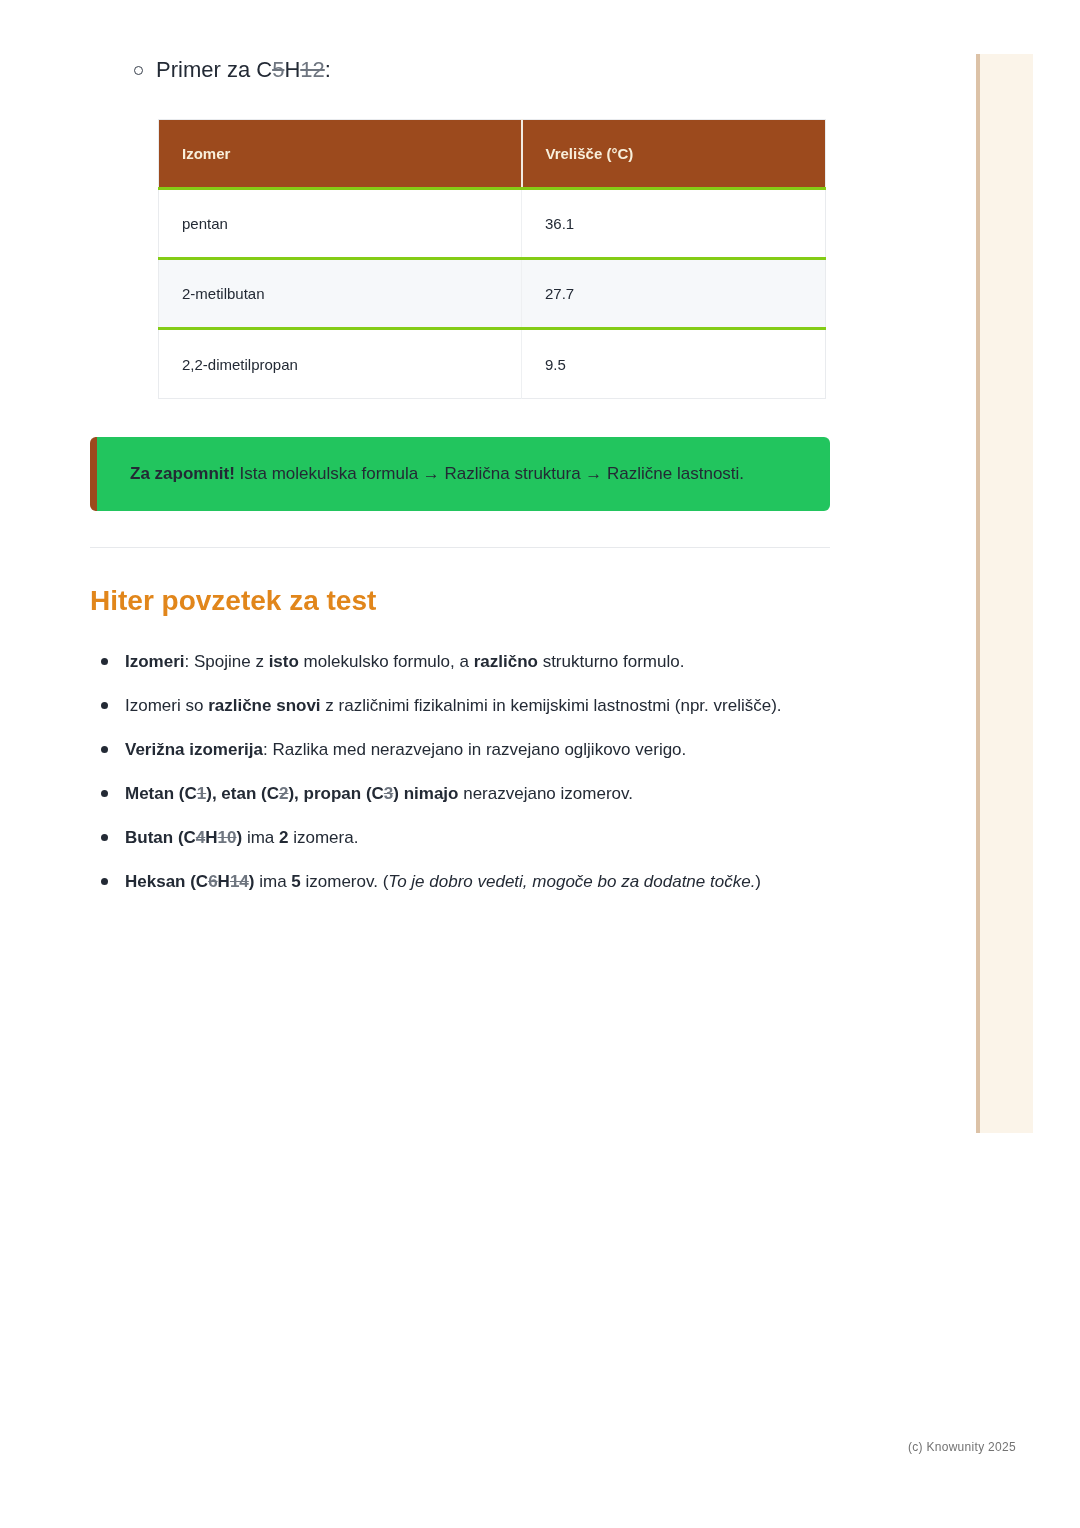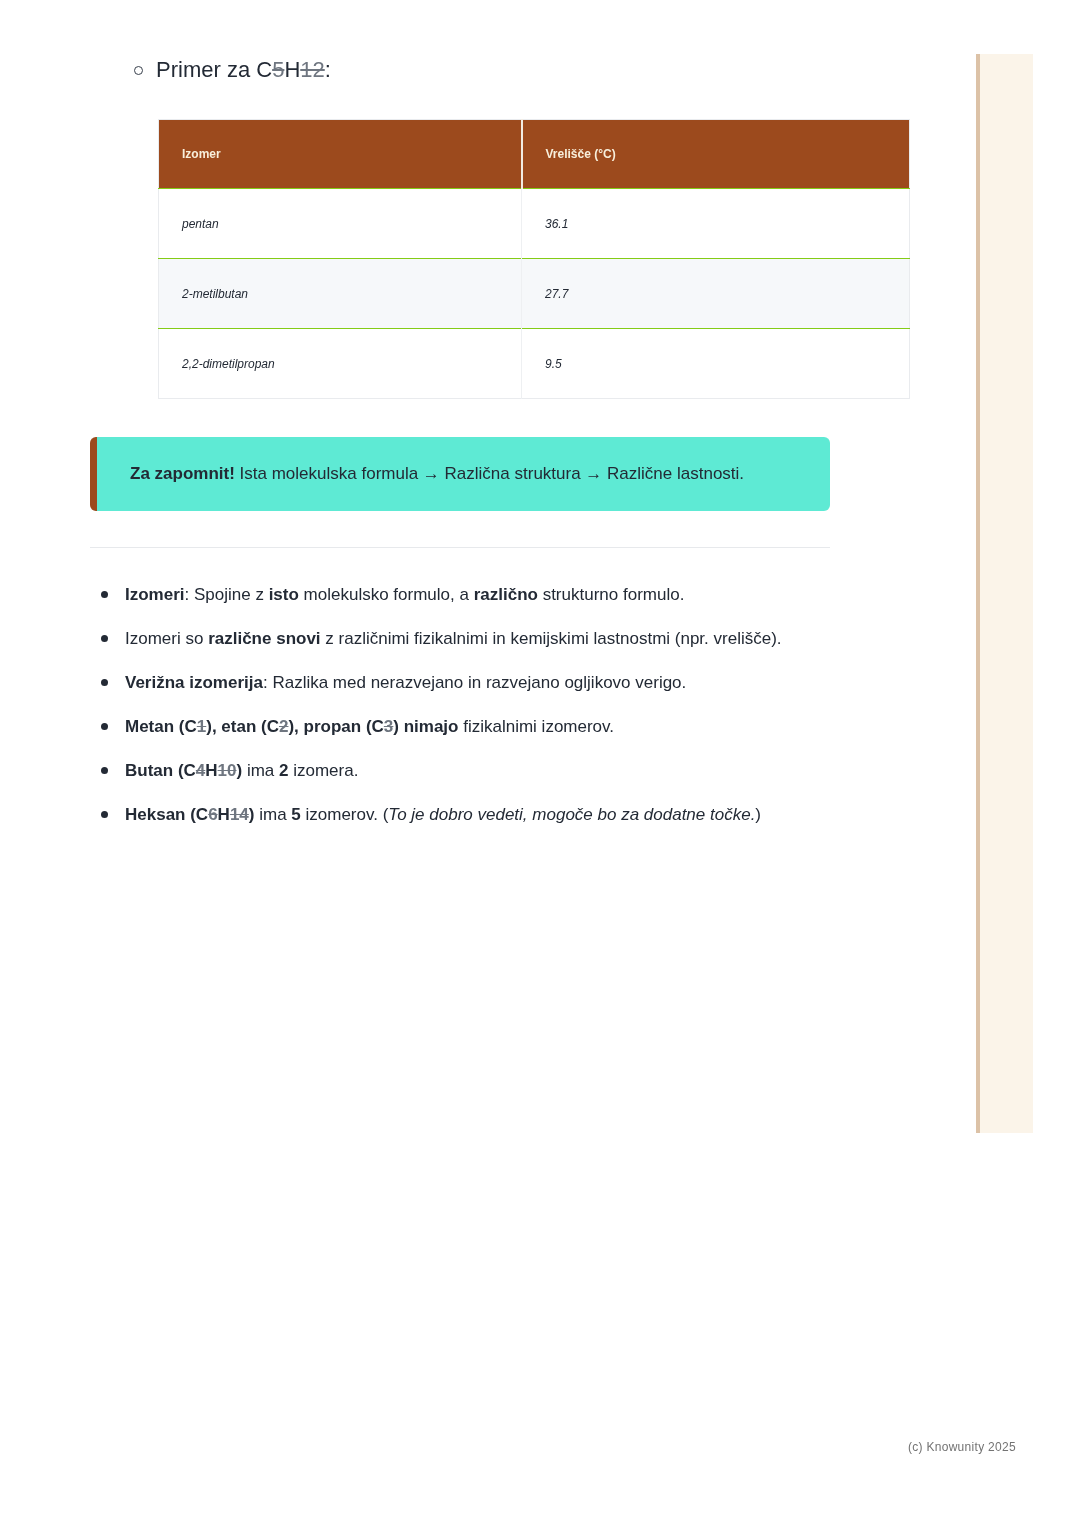--- a/index.html
+++ b/index.html
@@ -21,47 +21,46 @@
     font-size: 22px;
   }
   .circle-marker {
     width: 9px; height: 9px; flex: 0 0 9px;
     border: 1.5px solid #38404C; border-radius: 50%;
   }
 
   
   table.isomer {
     margin: 36px 0 6px 68px;
-    width: 752px;
+    width: 668px;
     border-collapse: collapse;
-    font-size: 12px;
+    font-size: 15px;
     border: 1px solid #E9EBEE;
   }
   table.isomer th {
     background: #9C4A1D;
     color: #F8EFDB;
     text-align: left;
     font-weight: bold;
     height: 69px;
     padding: 0 0 0 23px;
   }
   table.isomer th:first-child { border-right: 2px solid #F3ECE2; width: 363px; }
   table.isomer td {
     height: 70px;
     padding: 0 0 0 23px;
-    border-top: 1px solid #84cc16;
-    font-style: italic;
+    border-top: 3px solid #84cc16;
   }
   table.isomer td:first-child { border-right: 1px solid #EEF0F2; }
   table.isomer tbody tr.zebra { background: #F6F8FA; }
 
   
   .callout {
     margin-top: 38px;
-    background: #5eead4;
+    background: #22c55e;
     border-left: 7px solid #9C4A1D;
     border-radius: 6px;
     padding: 20px 30px 20px 33px;
     font-size: 17px;
     line-height: 34px;
   }
   .callout p { margin: 0; }
 
   .divider {
     margin: 36px 0 0 0;
@@ -156,25 +155,26 @@
       </tr>
     </tbody>
   </table>
 
   <div class="callout">
     <p><span class="b">Za zapomnit!</span><span> Ista molekulska formula → Različna struktura → Različne lastnosti.</span></p>
   </div>
 
   <hr class="divider">
 
+  <h2 class="heading">Hiter povzetek za test</h2>
 
   <ul class="summary-list">
     <li><span><span class="b">Izomeri</span><span>: Spojine z </span><span class="b">isto</span><span> molekulsko formulo, a </span><span class="b">različno</span><span> strukturno formulo.</span></span></li>
     <li><span><span>Izomeri so </span><span class="b">različne snovi</span><span> z različnimi fizikalnimi in kemijskimi lastnostmi (npr. vrelišče).</span></span></li>
     <li><span><span class="b">Verižna izomerija</span><span>: Razlika med nerazvejano in razvejano ogljikovo verigo.</span></span></li>
-    <li><span><span class="b">Metan (C</span><span class="b strike">1</span><span class="b">), etan (C</span><span class="b strike">2</span><span class="b">), propan (C</span><span class="b strike">3</span><span class="b">) nimajo</span><span> fizikalnimi izomerov.</span></span></li>
+    <li><span><span class="b">Metan (C</span><span class="b strike">1</span><span class="b">), etan (C</span><span class="b strike">2</span><span class="b">), propan (C</span><span class="b strike">3</span><span class="b">) nimajo</span><span> nerazvejano izomerov.</span></span></li>
     <li><span><span class="b">Butan (C</span><span class="b strike">4</span><span class="b">H</span><span class="b strike">10</span><span class="b">)</span><span> ima </span><span class="b">2</span><span> izomera.</span></span></li>
     <li><span><span class="b">Heksan (C</span><span class="b strike">6</span><span class="b">H</span><span class="b strike">14</span><span class="b">)</span><span> ima </span><span class="b">5</span><span> izomerov. (</span><span class="i">To je dobro vedeti, mogoče bo za dodatne točke.</span><span>)</span></span></li>
   </ul>
 
 </div>
 
 <div class="footer">(c) Knowunity 2025</div>
 
 </body></html>

